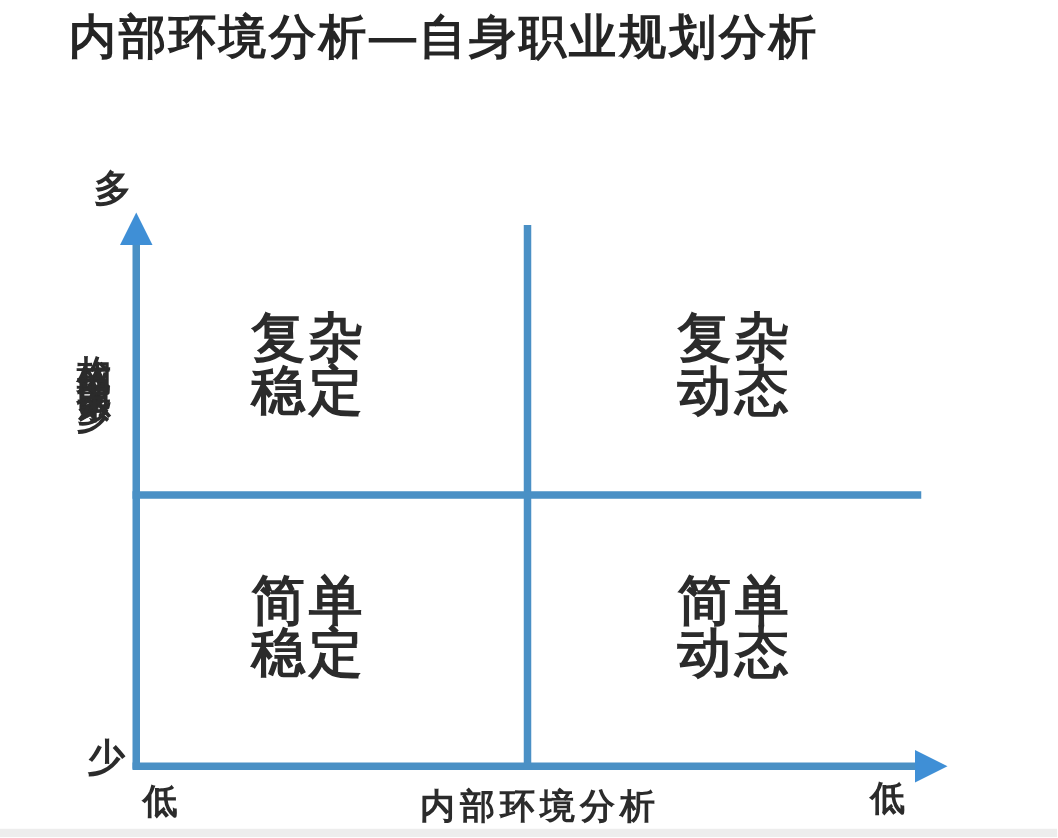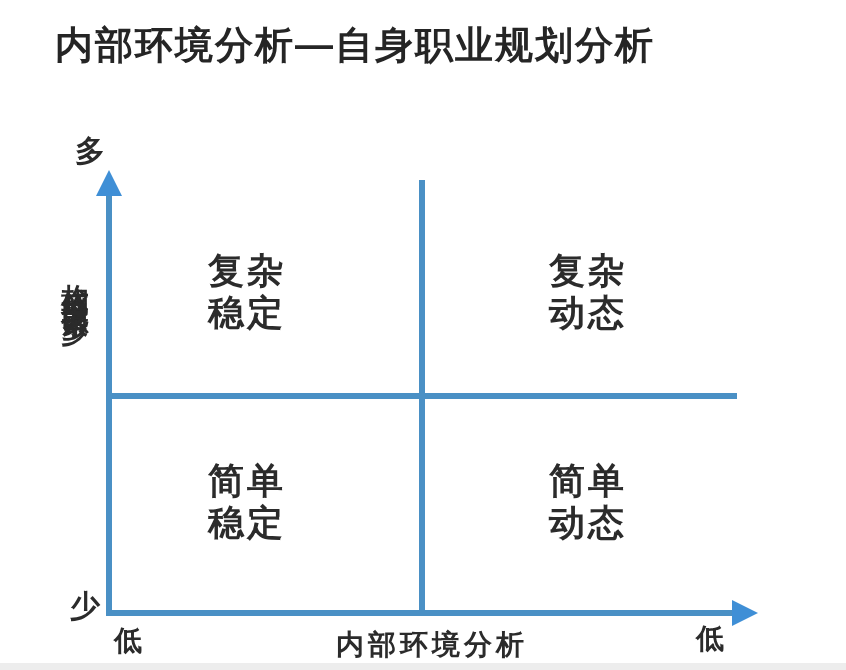--- a/index.html
+++ b/index.html
@@ -15,21 +15,21 @@
     position: relative;
     width: 846px;
     height: 670px;
     background: #ffffff;
     overflow: hidden;
   }
 
   .title {
     position: absolute;
     left: 55px;
-    top: 20px;
+    top: 4px;
     font-size: 38px;
     font-weight: bold;
     letter-spacing: 2px;
     color: #252525;
     white-space: nowrap;
     text-align: center;
   }
 
   
   .vline, .hline { position: absolute; background: var(--axis); }
@@ -76,21 +76,21 @@
     left: 312px; top: 626px; width: 240px;
     text-align: center; font-size: 28px; letter-spacing: 4px;
   }
 
   
   .quad {
     position: absolute;
     width: 160px;
     text-align: center;
     color: var(--ink);
-    font-size: 36px;
+    font-size: 43px;
     font-weight: bold;
     line-height: 42px;
     letter-spacing: 3px;
   }
   .quad.tl { left: 167px; top: 250px; }
   .quad.tr { left: 508px; top: 250px; }
   .quad.bl { left: 167px; top: 460px; }
   .quad.br { left: 508px; top: 460px; }
 
   .bottom-strip {

